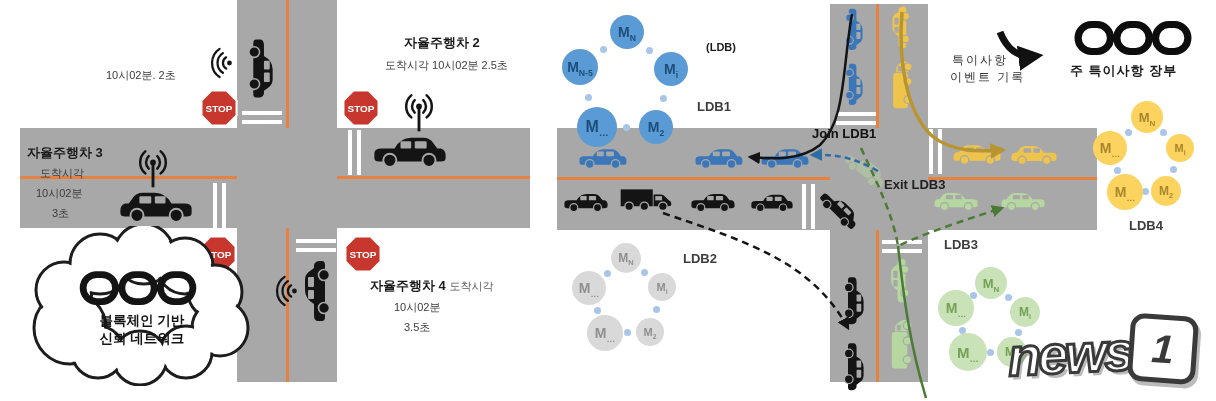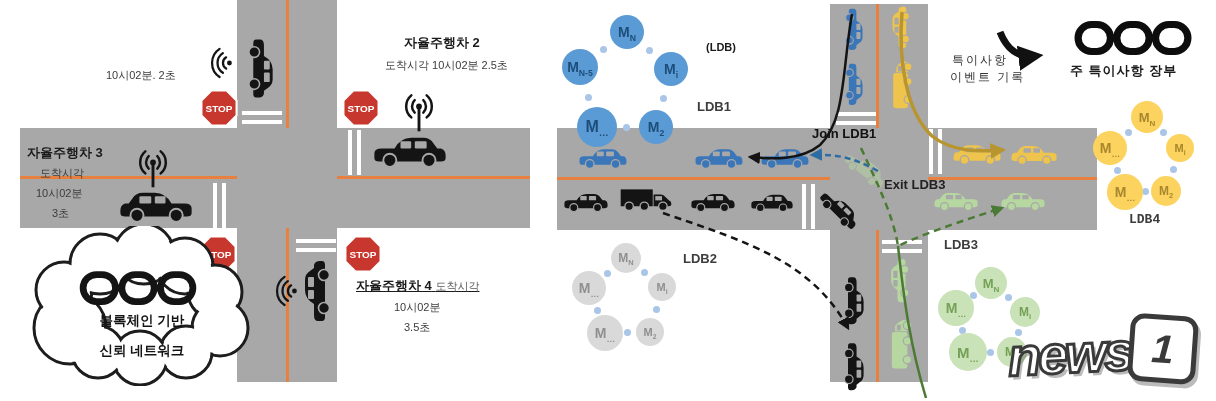--- a/index.html
+++ b/index.html
@@ -403,34 +403,34 @@
       </div>
       <div class="cluster-node" style="left: 1166px; top: 134px; width: 28px; height: 28px; background: rgb(251, 211, 94); color: rgb(168, 135, 46); font-size: 11px; font-weight: bold;">
         <span><span>M</span><sub>i</sub></span>
       </div>
       <div class="cluster-node" style="left: 1107px; top: 174px; width: 36px; height: 36px; background: rgb(251, 211, 94); color: rgb(168, 135, 46); font-size: 14px; font-weight: bold;">
         <span><span>M</span><sub>…</sub></span>
       </div>
       <div class="cluster-node" style="left: 1151px; top: 176px; width: 30px; height: 30px; background: rgb(251, 211, 94); color: rgb(168, 135, 46); font-size: 12px; font-weight: bold;">
         <span><span>M</span><sub>2</sub></span>
       </div>
-      <div class="cluster-label" style="left: 1129px; top: 212px; font-family: Liberation Mono, monospace;">LDB4</div>
+      <div class="cluster-label" style="left: 1129px; top: 218px;">LDB4</div>
     </div>
 
   <div class="lbl-small" style="left:106px;top:68px;">10시02분. 2초</div>
 
   <div class="lbl-bold" style="left:404px;top:34px;">자율주행차 2</div>
   <div class="lbl-small" style="left:385px;top:58px;">도착시각 10시02분 2.5초</div>
 
   <div class="lbl-bold" style="left:27px;top:144px;">자율주행차 3</div>
   <div class="lbl-small" style="left:40px;top:166px;">도착시각</div>
   <div class="lbl-small" style="left:36px;top:186px;">10시02분</div>
   <div class="lbl-small" style="left:52px;top:206px;">3초</div>
 
-  <div class="lbl-bold" style="left:356px;top:277px;text-decoration:underline;">
+  <div class="lbl-bold" style="left:370px;top:277px;">
     <span>자율주행차 4</span>
     <span class="lbl-sub">도착시각</span>
   </div>
   <div class="lbl-small" style="left:394px;top:300px;">10시02분</div>
   <div class="lbl-small" style="left:404px;top:320px;">3.5초</div>
 
   <div class="cloud-box">
     <svg class="bg" viewBox="0 0 240 160">
       <g stroke="#1d1d1d" stroke-width="3" fill="#ffffff">
         <circle cx="48" cy="102" r="36"></circle>
@@ -461,21 +461,21 @@
       <svg viewBox="0 0 132 40" style="width:100%;height:100%;">
         <g fill="none" stroke="#141414" stroke-width="7.5">
           <rect x="5" y="5" width="36" height="30" rx="15"></rect>
           <rect x="48" y="5" width="36" height="30" rx="15"></rect>
           <rect x="91" y="5" width="36" height="30" rx="15"></rect>
           <path d="M41 20 L48 20 M84 20 L91 20"></path>
         </g>
       </svg>
     </div>
     <div class="cloud-line" style="top:86px;">블록체인 기반</div>
-    <div class="cloud-line" style="top:104px;margin-top:12px;">신뢰 네트워크</div>
+    <div class="cloud-line" style="top:104px;">신뢰 네트워크</div>
   </div>
 
   <div class="rp-sub" style="left:706px;top:41px;">(LDB)</div>
   <div class="cluster-label" style="left:812px;top:126px;color:#111;">Join LDB1</div>
   <div class="cluster-label" style="left:884px;top:177px;color:#222;">Exit LDB3</div>
   <div class="note" style="left:952px;top:52px;text-align:center;">특이사항</div>
   <div class="note" style="left:950px;top:69px;">이벤트 기록</div>
   <div class="cluster-label" style="left:1070px;top:62px;letter-spacing:1px;color:#1b1b1b;">주 특이사항 장부</div>
 
   <div class="abs" style="left:1064px;top:20px;width:138px;height:36px;">

